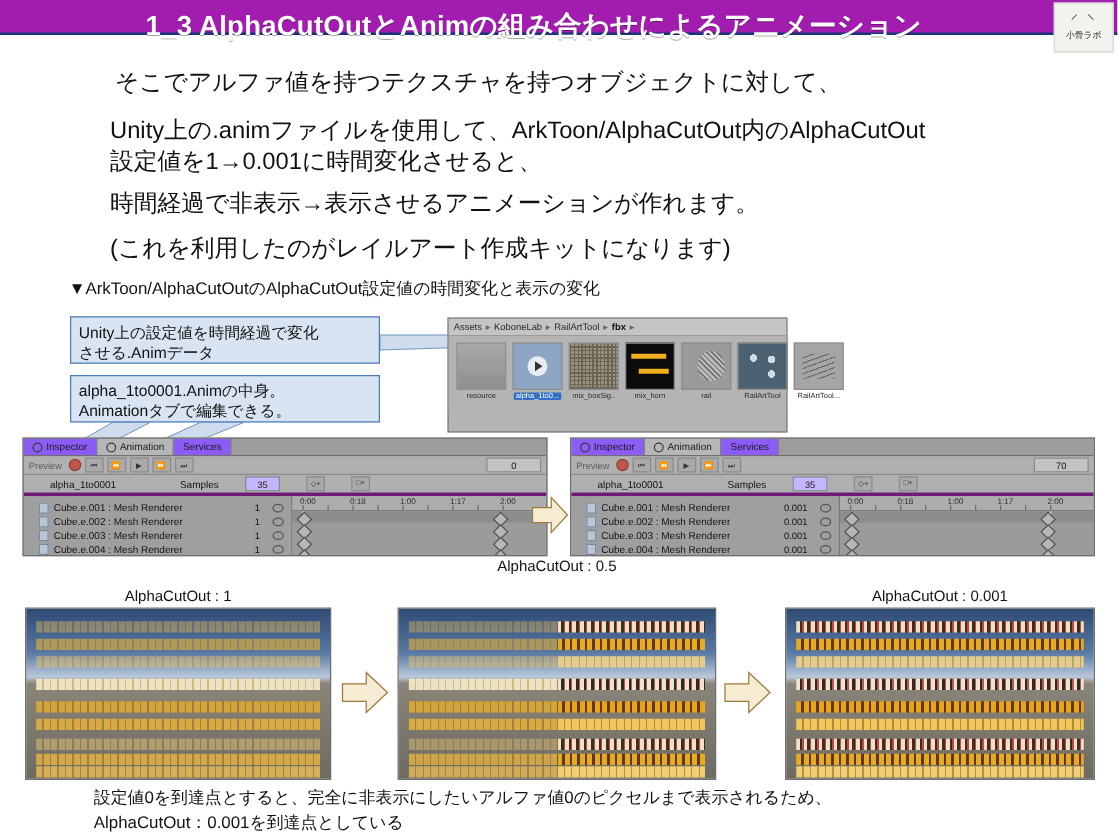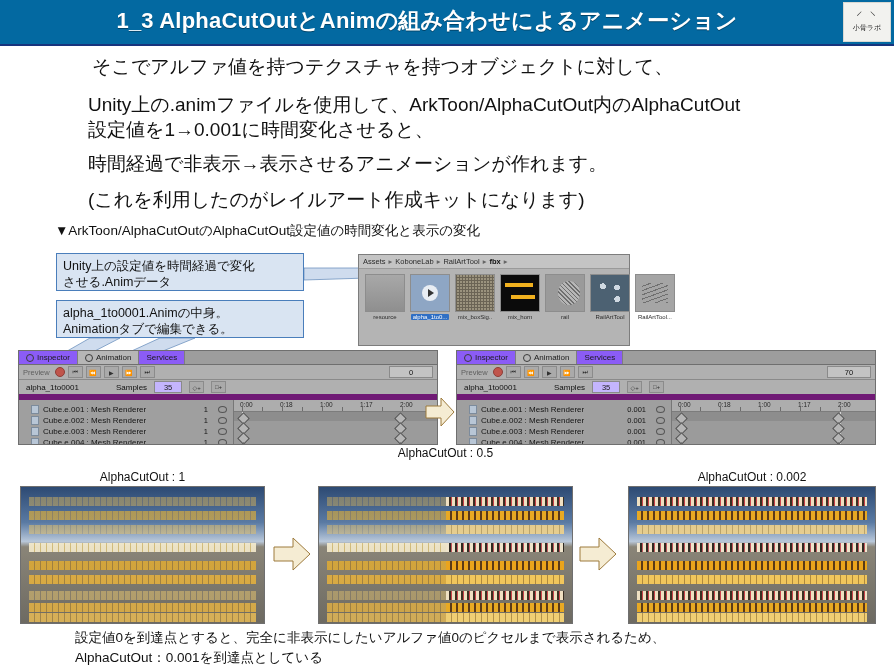--- a/index.html
+++ b/index.html
@@ -8,22 +8,22 @@
     background:#ffffff;
     font-family:"Liberation Sans","DejaVu Sans",sans-serif;
     color:#111;
     overflow:hidden;
     position:relative;
   }
   .slide{position:relative;width:894px;height:671px;}
 
   
   .titlebar{
-    position:absolute;left:0;top:0;width:894px;height:46px;
-    background:#0369a1;
+    position:absolute;left:0;top:0;width:894px;height:28px;
+    background:#a21caf;
     border-bottom:2px solid #17347d;
     box-sizing:border-box;
     text-decoration:underline;
   }
   .titlebar .ttl{
     position:absolute;left:0;top:0;width:894px;height:42px;
     display:flex;align-items:center;justify-content:center;
     color:#ffffff;font-size:22px;font-weight:bold;letter-spacing:.2px;
     text-shadow:0 1px 0 rgba(0,0,0,.35);
     padding-right:40px;box-sizing:border-box;
@@ -155,22 +155,22 @@
   .aw-toolbar .rec{width:8px;height:8px;border-radius:50%;background:#c0554c;border:1px solid #8e3e38;}
   .aw-btn{
     min-width:13px;height:10px;background:#aaa;border:1px solid #8b8b8b;
     display:flex;align-items:center;justify-content:center;font-size:6px;color:#333;
   }
   .aw-frame{
     margin-left:auto;width:42px;height:10px;background:#c3c3c3;border:1px solid #8a8a8a;
     display:flex;align-items:center;justify-content:center;font-size:7.5px;color:#111;
   }
   .aw-second{
-    height:14px;background:#b0b0b0;display:flex;align-items:center;gap:7px;
-    padding:0 7px;border-bottom:6px solid #701a75;
+    height:14px;background:#b0b0b0;display:flex;align-items:center;gap:21px;
+    padding:0 21px;border-bottom:3px solid #701a75;
   }
   .aw-clip{font-size:8px;color:#111;}
   .aw-samples-l{font-size:8px;color:#111;margin-left:30px;}
   .aw-samples{
     width:26px;height:10px;background:#c4b5fd;border:1px solid #8a8a8a;
     display:flex;align-items:center;justify-content:center;font-size:7.5px;
   }
   .aw-key{
     width:13px;height:10px;background:#aaa;border:1px solid #8b8b8b;
     font-size:6px;display:flex;align-items:center;justify-content:center;color:#333;
@@ -568,21 +568,21 @@
     <div class="rowstrip" style="top:126px">
       <div class="seg" style="left:0;width:50%;background:repeating-linear-gradient(90deg,#e8bb55 0 5px,#ab8a45 5px 6px);opacity:.8"></div>
       <div class="seg" style="left:50%;width:50%;background:repeating-linear-gradient(90deg,#f0cf74 0 5px,#b2924a 5px 6px);"></div>
     </div>
   </div>
 
   <svg class="arrow" style="left:578px;top:534px;width:40px;height:40px;" viewBox="0 0 40 40">
     <polygon points="2,13 21,13 21,4 38,20 21,36 21,27 2,27" fill="#f5ecd3" stroke="#9d7a3c" stroke-width="1"></polygon>
   </svg>
 
-  <div class="res-label" style="left:628px;top:470px;width:248px;">AlphaCutOut : 0.002</div>
+  <div class="res-label" style="left:628px;top:470px;width:248px;">AlphaCutOut : 0.001</div>
   <div class="scene" style="left:628px;top:486px;width:248px;height:138px;">
     <div class="rowstrip" style="top:10px">
         <div class="seg" style="left:0;width:100%;background:repeating-linear-gradient(90deg,#efe0c2 0 3px,#3a2f22 3px 5px,#c7424a 5px 6px);"></div>
       </div>
     <div class="rowstrip" style="top:24px">
         <div class="seg" style="left:0;width:100%;background:repeating-linear-gradient(90deg,#e8a923 0 4px,#5c3a18 4px 6px);"></div>
       </div>
     <div class="rowstrip" style="top:38px">
         <div class="seg" style="left:0;width:100%;background:repeating-linear-gradient(90deg,#f0d28a 0 5px,#c0a463 5px 6px);opacity:.9"></div>
       </div>

